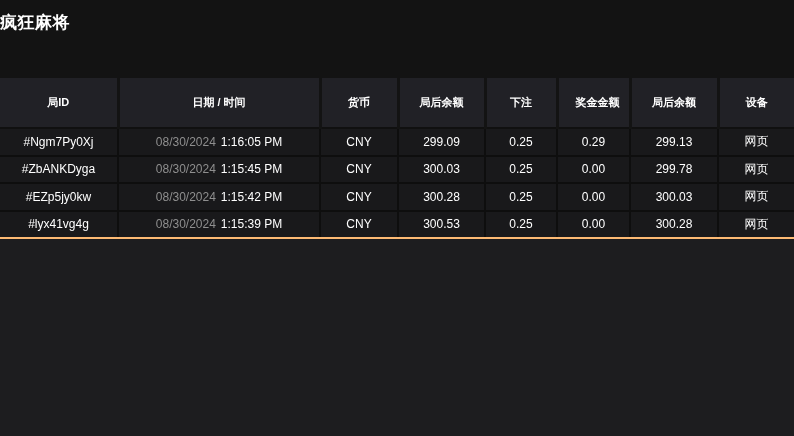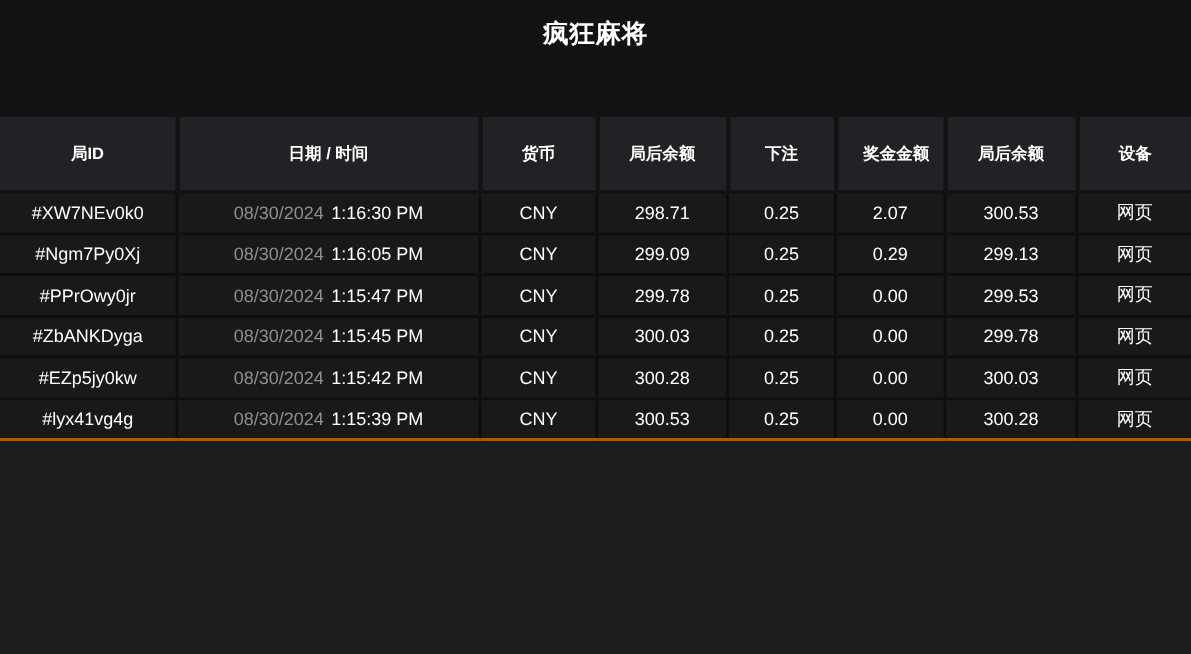--- a/index.html
+++ b/index.html
@@ -9,21 +9,20 @@
     height: 436px;
     background: #1d1d1f;
     overflow: hidden;
     font-family: "Liberation Sans", "DejaVu Sans", sans-serif;
   }
   .top-band {
     height: 78px;
     background: #131313;
   }
   .page-title {
-    text-align: center;
     padding-top: 11px;
     color: #ffffff;
     font-size: 17px;
     font-weight: 700;
     letter-spacing: 0.5px;
   }
   table.history {
     width: 794px;
     border-collapse: collapse;
     table-layout: fixed;
@@ -58,21 +57,21 @@
     vertical-align: middle;
     height: 27.5px;
     padding: 0;
     border-left: 2px solid #0e0e0e;
     border-top: 2px solid #0e0e0e;
     overflow: hidden;
     white-space: nowrap;
   }
   tbody td:first-child { border-left: none; }
   tbody tr:first-child td { border-top: 2px solid #101010; }
-  tbody tr:last-child td { border-bottom: 2px solid #a16207; }
+  tbody tr:last-child td { border-bottom: 2px solid #fdba74; }
   .date-part { color: #8f8f8f; margin-right: 5px; }
   .time-part { color: #ffffff; }
 </style>
 </head>
 <body>
 
 <div class="top-band">
   <div class="page-title">疯狂麻将</div>
 </div>
 
@@ -94,47 +93,27 @@
         <th>货币</th>
         <th>局后余额</th>
         <th>下注</th>
         <th>奖金金额</th>
         <th>局后余额</th>
         <th>设备</th>
       </tr>
   </thead>
   <tbody>
       <tr>
-        <td>#XW7NEv0k0</td>
-        <td><span class="date-part">08/30/2024</span><span class="time-part">1:16:30 PM</span></td>
-        <td>CNY</td>
-        <td>298.71</td>
-        <td>0.25</td>
-        <td>2.07</td>
-        <td>300.53</td>
-        <td>网页</td>
-      </tr>
-      <tr>
         <td>#Ngm7Py0Xj</td>
         <td><span class="date-part">08/30/2024</span><span class="time-part">1:16:05 PM</span></td>
         <td>CNY</td>
         <td>299.09</td>
         <td>0.25</td>
         <td>0.29</td>
         <td>299.13</td>
-        <td>网页</td>
-      </tr>
-      <tr>
-        <td>#PPrOwy0jr</td>
-        <td><span class="date-part">08/30/2024</span><span class="time-part">1:15:47 PM</span></td>
-        <td>CNY</td>
-        <td>299.78</td>
-        <td>0.25</td>
-        <td>0.00</td>
-        <td>299.53</td>
         <td>网页</td>
       </tr>
       <tr>
         <td>#ZbANKDyga</td>
         <td><span class="date-part">08/30/2024</span><span class="time-part">1:15:45 PM</span></td>
         <td>CNY</td>
         <td>300.03</td>
         <td>0.25</td>
         <td>0.00</td>
         <td>299.78</td>

